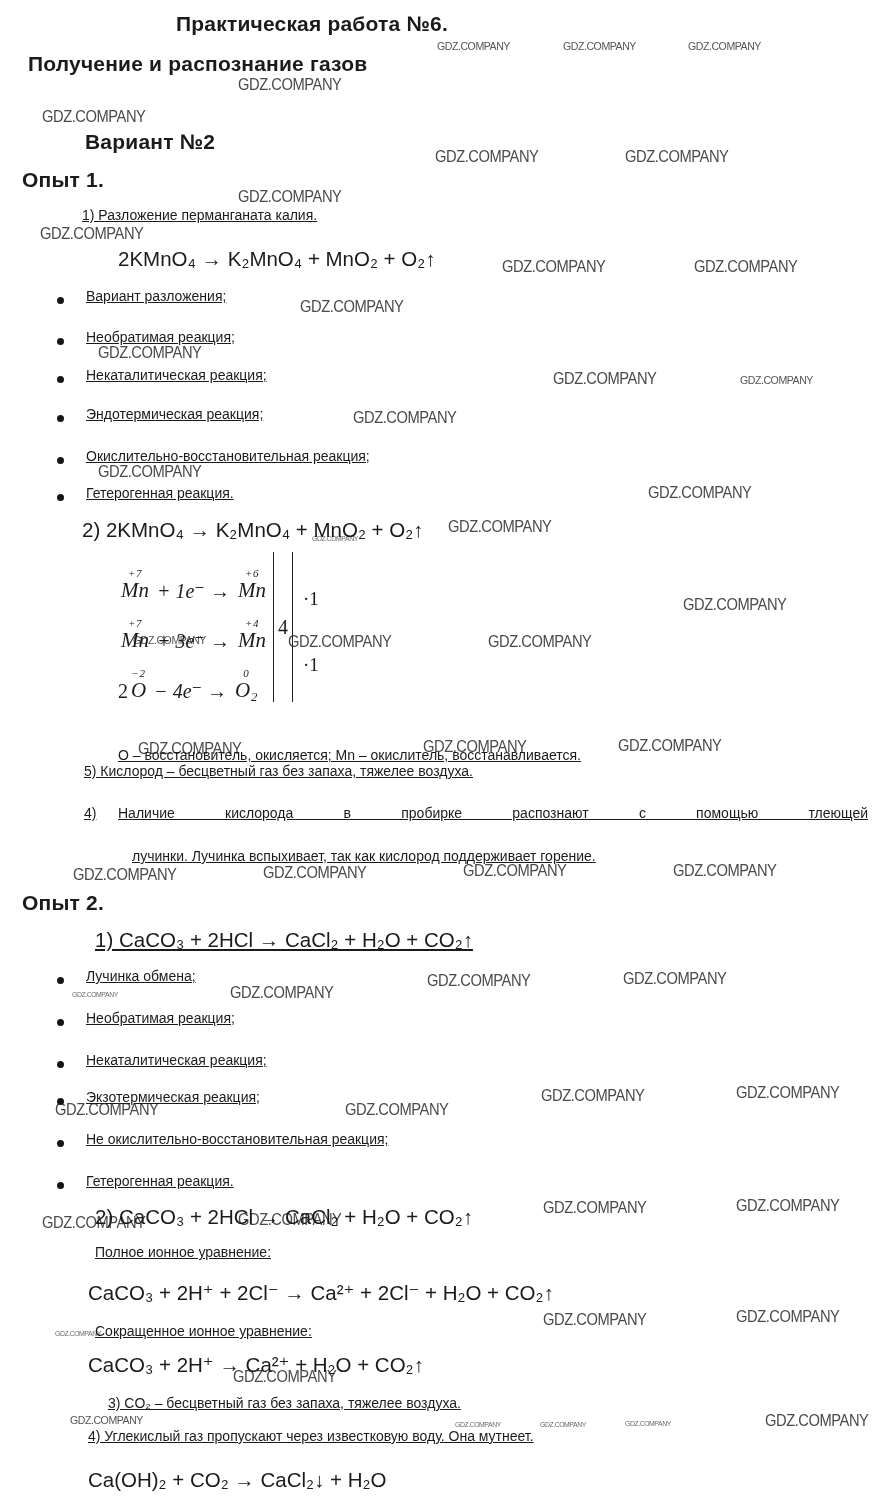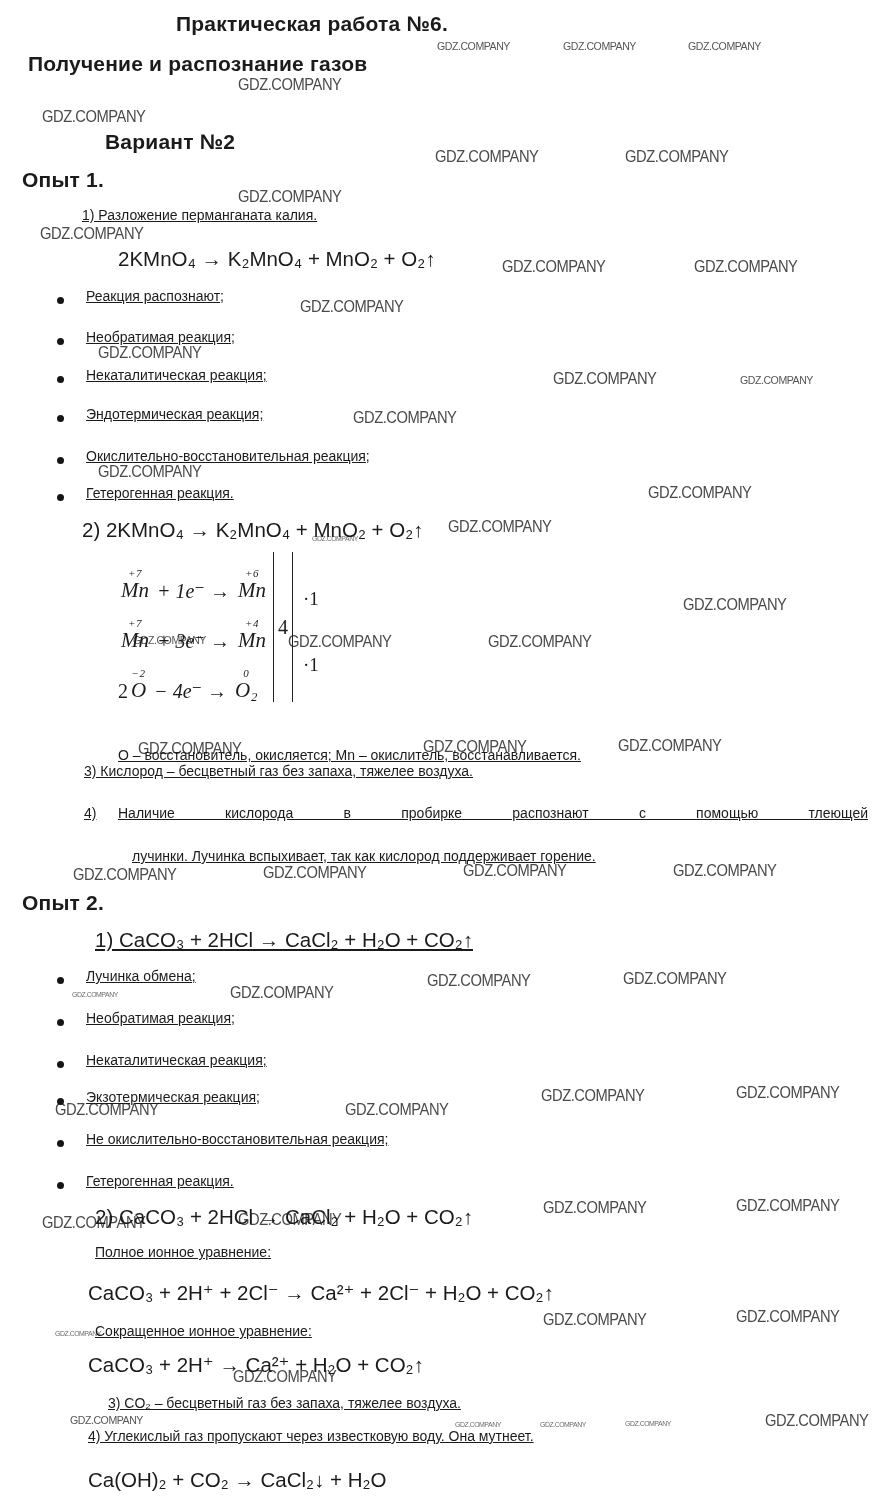--- a/index.html
+++ b/index.html
@@ -96,28 +96,28 @@
     <span class="wm wm-m" style="left: 233px; top: 1368px;">GDZ.COMPANY</span>
     <span class="wm wm-s" style="left: 70px; top: 1414px;">GDZ.COMPANY</span>
     <span class="wm wm-t" style="left: 455px; top: 1420px;">GDZ.COMPANY</span>
     <span class="wm wm-t" style="left: 540px; top: 1420px;">GDZ.COMPANY</span>
     <span class="wm wm-t" style="left: 625px; top: 1419px;">GDZ.COMPANY</span>
     <span class="wm wm-m" style="left: 765px; top: 1412px;">GDZ.COMPANY</span>
   </div>
 
 <div class="abs h" style="left:176px;top:12px;">Практическая работа №6.</div>
 <div class="abs h" style="left:28px;top:52px;">Получение и распознание газов</div>
-<div class="abs h" style="left:85px;top:130px;margin-left:20px;">Вариант №2</div>
+<div class="abs h" style="left:85px;top:130px;">Вариант №2</div>
 
 <div class="abs h" style="left:22px;top:168px;">Опыт 1.</div>
 <div class="abs t" style="left:82px;top:207px;">1)  Разложение перманганата калия.</div>
 <div class="abs eq" style="left:118px;top:247px;">2KMnO₄ → K₂MnO₄ + MnO₂ + O₂↑</div>
 
 <span class="dot" style="left:57px;top:297px;"></span>
-<div class="abs t" style="left:86px;top:288px;">Реакция распознают;</div>
+<div class="abs t" style="left:86px;top:288px;">Вариант разложения;</div>
 <span class="dot" style="left:57px;top:338px;"></span>
 <div class="abs t" style="left:86px;top:329px;">Необратимая реакция;</div>
 <span class="dot" style="left:57px;top:376px;"></span>
 <div class="abs t" style="left:86px;top:367px;">Некаталитическая реакция;</div>
 <span class="dot" style="left:57px;top:415px;"></span>
 <div class="abs t" style="left:86px;top:406px;">Эндотермическая реакция;</div>
 <span class="dot" style="left:57px;top:457px;"></span>
 <div class="abs t" style="left:86px;top:448px;">Окислительно-восстановительная реакция;</div>
 <span class="dot" style="left:57px;top:494px;"></span>
 <div class="abs t" style="left:86px;top:485px;">Гетерогенная реакция.</div>
@@ -166,21 +166,21 @@
   <div class="bbar"></div>
   <div class="bdiv">4</div>
   <div class="bbar2"></div>
   <div class="bmult">
     <span class="bm1">·1</span>
     <span class="bm2">·1</span>
   </div>
 </div>
 
 <div class="abs t" style="left:118px;top:747px;">О – восстановитель, окисляется; Mn – окислитель, восстанавливается.</div>
-<div class="abs t" style="left:84px;top:763px;">3)  Кислород – бесцветный газ без запаха, тяжелее воздуха.</div>
+<div class="abs t" style="left:84px;top:763px;">5)  Кислород – бесцветный газ без запаха, тяжелее воздуха.</div>
 
 <div class="abs t" style="left:84px;top:805px;">4)</div>
 <div class="abs t wrap jline" style="left:118px;top:805px;width:750px;">Наличие кислорода в пробирке распознают с помощью тлеющей</div>
 <div class="abs t" style="left:132px;top:848px;">лучинки. Лучинка вспыхивает, так как кислород поддерживает горение.</div>
 
 <div class="abs h" style="left:22px;top:891px;">Опыт 2.</div>
 <div class="abs eq" style="left:95px;top:928px;text-decoration:underline;">1)  CaCO₃ + 2HCl → CaCl₂ + H₂O + CO₂↑</div>
 
 <span class="dot" style="left:57px;top:977px;"></span>
 <div class="abs t" style="left:86px;top:968px;">Лучинка обмена;</div>

